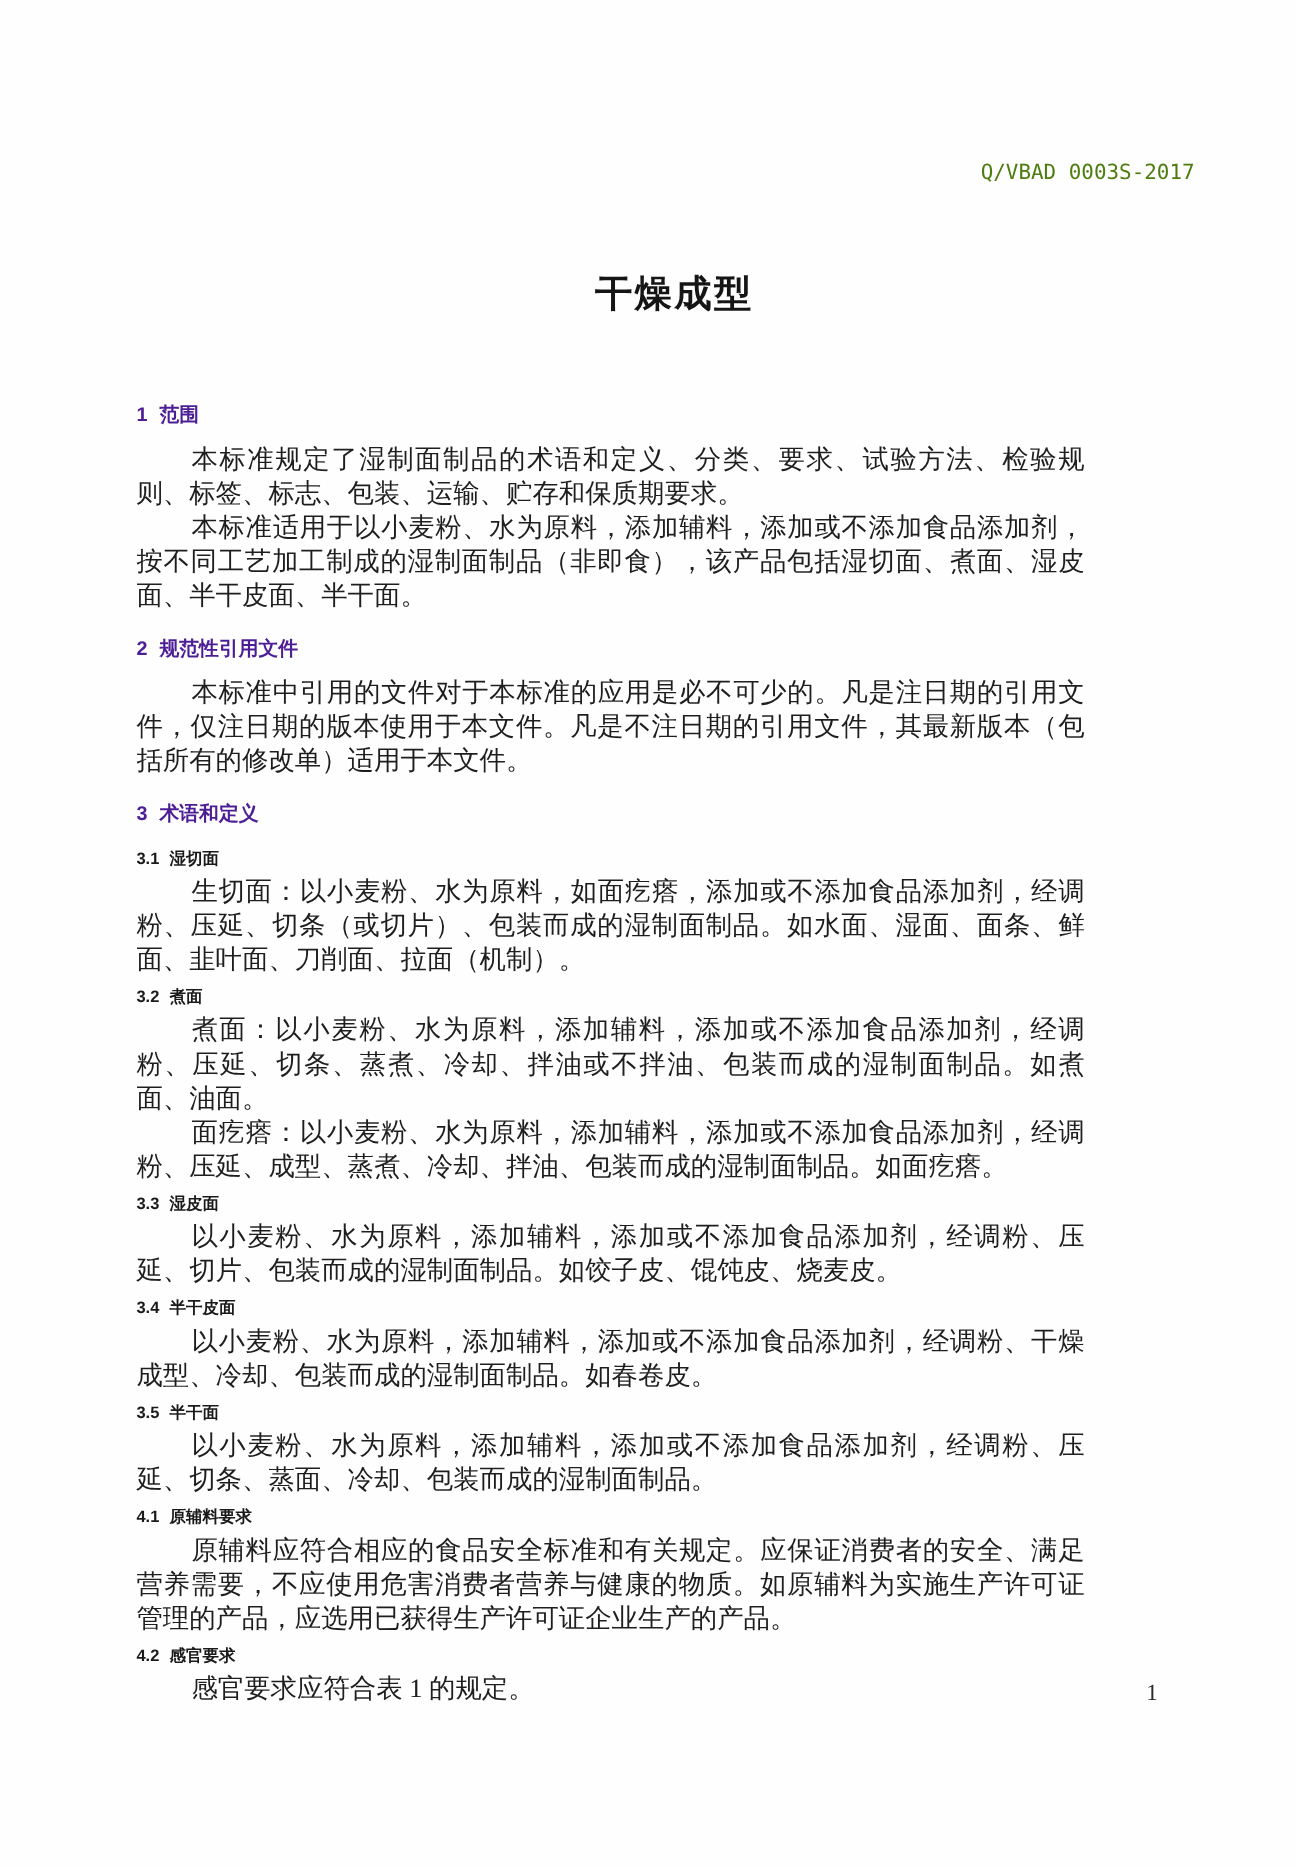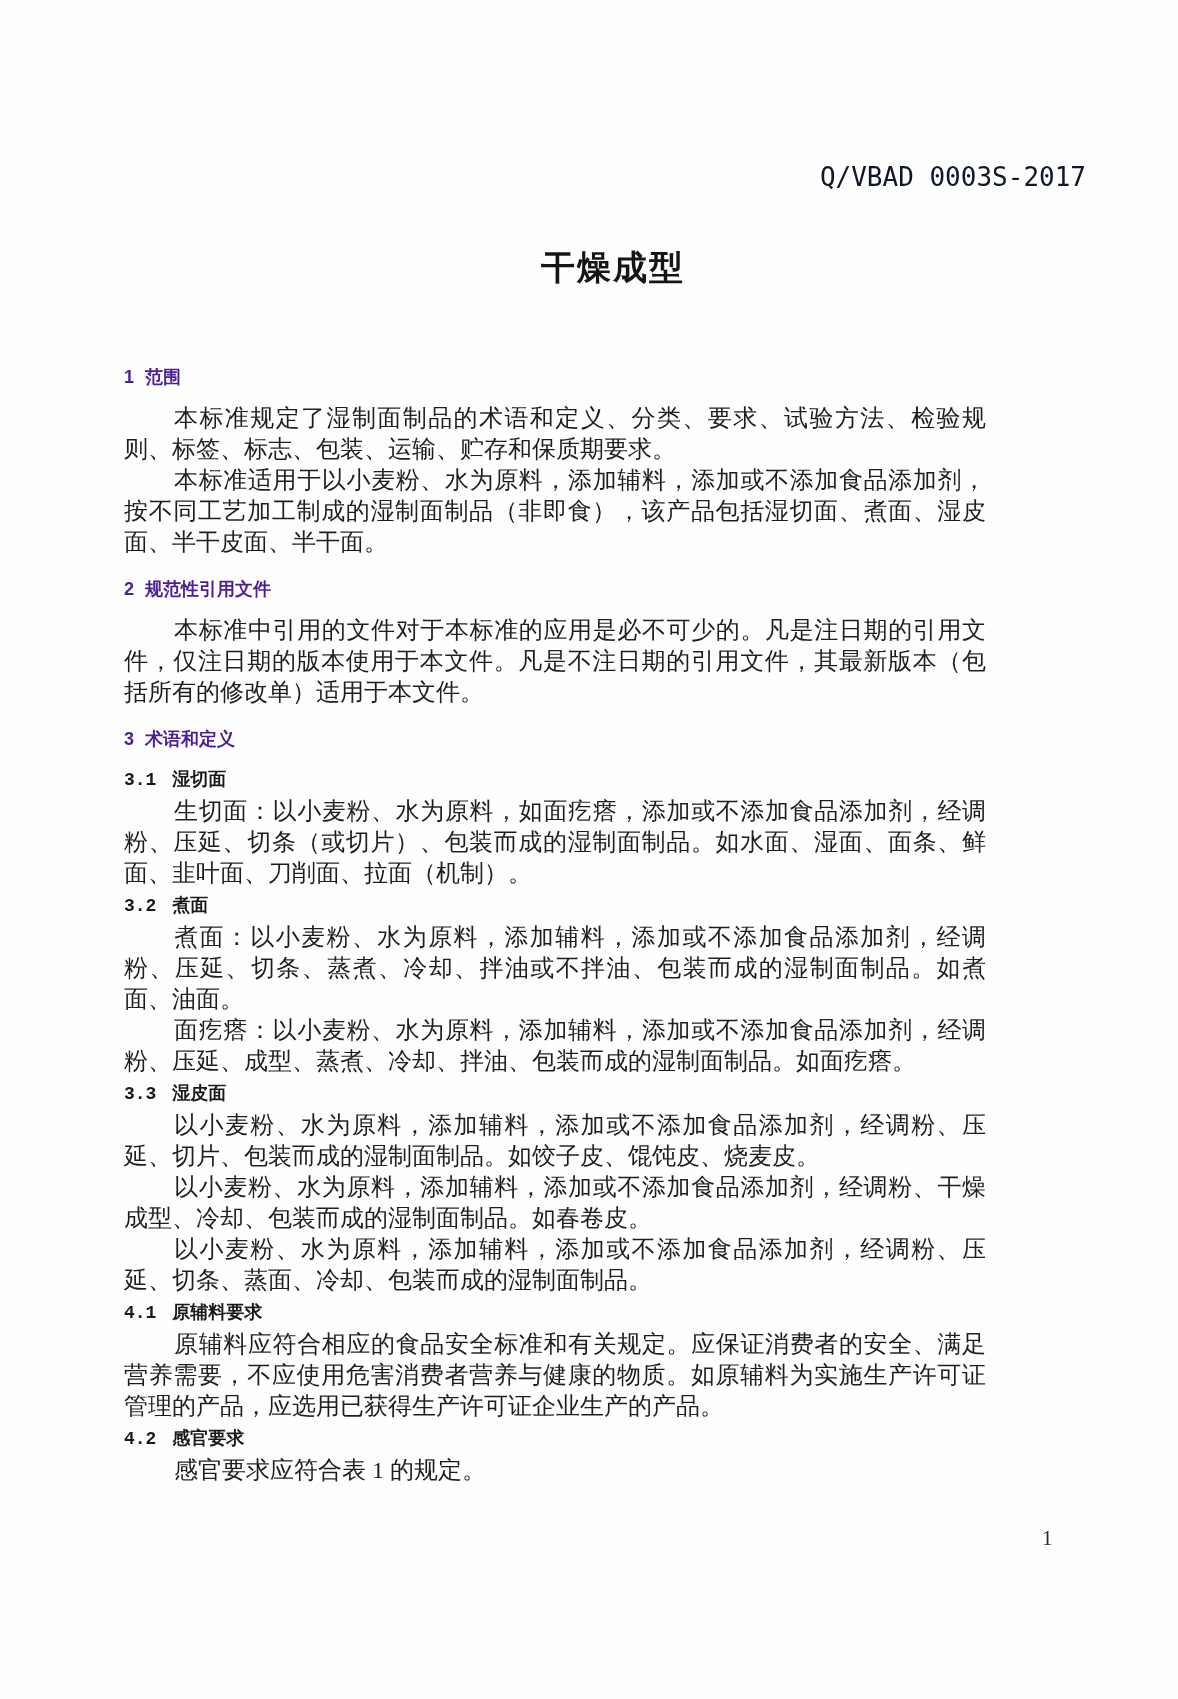--- a/index.html
+++ b/index.html
@@ -12,26 +12,26 @@
     width: 1178px;
     height: 1699px;
     margin: 0 auto;
     background: #fefefe;
     color: #1e1e1e;
     overflow: hidden;
     font-family: "Liberation Serif", "DejaVu Serif", serif;
   }
   .doc-number {
     position: absolute;
-    top: 162px;
+    top: 146px;
     right: 92px;
     font-family: "DejaVu Sans Mono", monospace;
-    font-size: 26px;
+    font-size: 19px;
     letter-spacing: 0px;
-    color: #0f172a;
+    color: #4d7c0f;
     white-space: nowrap;
   }
   .content {
     position: absolute;
     left: 124px;
     top: 0;
     width: 862px;
   }
   .title {
     margin: 250px 0 78px 0;
@@ -48,23 +48,23 @@
     margin: 16px 0 10px 0;
     font-family: "Liberation Sans", "DejaVu Sans", sans-serif;
     font-weight: 700;
     font-size: 18px;
     line-height: 31px;
     word-spacing: 6px;
     color: #4c1d95;
   }
   .h2 {
     margin: 2px 0 0 0;
-    font-family: Liberation Mono, monospace;
+    font-family: Liberation Sans, sans-serif;
     font-weight: 700;
-    font-size: 18px;
+    font-size: 15px;
     line-height: 31px;
     word-spacing: 5px;
     color: #1a1a1a;
   }
   .para {
     margin: 0;
     font-size: 24px;
     line-height: 31px;
     text-align: justify;
     text-indent: 50px;
@@ -101,22 +101,24 @@
     <div class="h2">3.1 湿切面</div>
     <p class="para">生切面：以小麦粉、水为原料，如面疙瘩，添加或不添加食品添加剂，经调粉、压延、切条（或切片）、包装而成的湿制面制品。如水面、湿面、面条、鲜面、韭叶面、刀削面、拉面（机制）。</p>
 
     <div class="h2">3.2 煮面</div>
     <p class="para">煮面：以小麦粉、水为原料，添加辅料，添加或不添加食品添加剂，经调粉、压延、切条、蒸煮、冷却、拌油或不拌油、包装而成的湿制面制品。如煮面、油面。</p>
     <p class="para">面疙瘩：以小麦粉、水为原料，添加辅料，添加或不添加食品添加剂，经调粉、压延、成型、蒸煮、冷却、拌油、包装而成的湿制面制品。如面疙瘩。</p>
 
     <div class="h2">3.3 湿皮面</div>
     <p class="para">以小麦粉、水为原料，添加辅料，添加或不添加食品添加剂，经调粉、压延、切片、包装而成的湿制面制品。如饺子皮、馄饨皮、烧麦皮。</p>
 
+    <div class="h2">3.4 半干皮面</div>
     <p class="para">以小麦粉、水为原料，添加辅料，添加或不添加食品添加剂，经调粉、干燥成型、冷却、包装而成的湿制面制品。如春卷皮。</p>
 
+    <div class="h2">3.5 半干面</div>
     <p class="para">以小麦粉、水为原料，添加辅料，添加或不添加食品添加剂，经调粉、压延、切条、蒸面、冷却、包装而成的湿制面制品。</p>
 
 
     <div class="h2">4.1 原辅料要求</div>
     <p class="para">原辅料应符合相应的食品安全标准和有关规定。应保证消费者的安全、满足营养需要，不应使用危害消费者营养与健康的物质。如原辅料为实施生产许可证管理的产品，应选用已获得生产许可证企业生产的产品。</p>
 
     <div class="h2">4.2 感官要求</div>
     <p class="para">感官要求应符合表 1 的规定。</p>
 
   </div>

